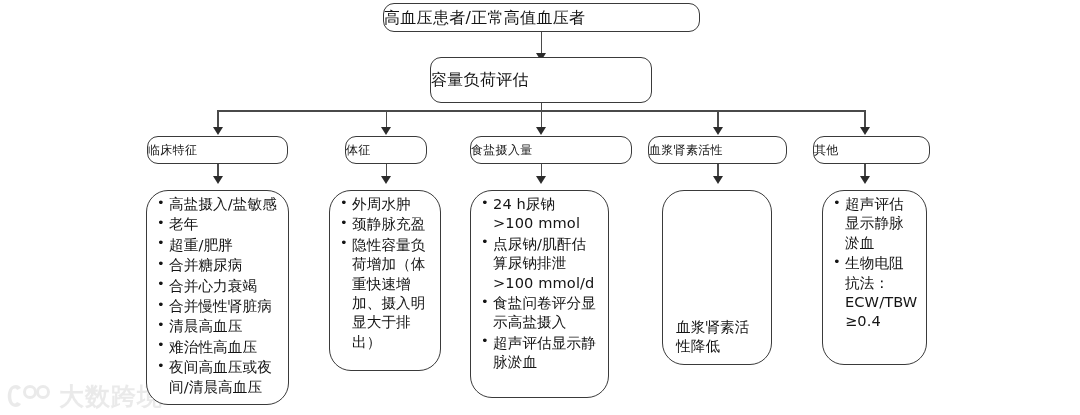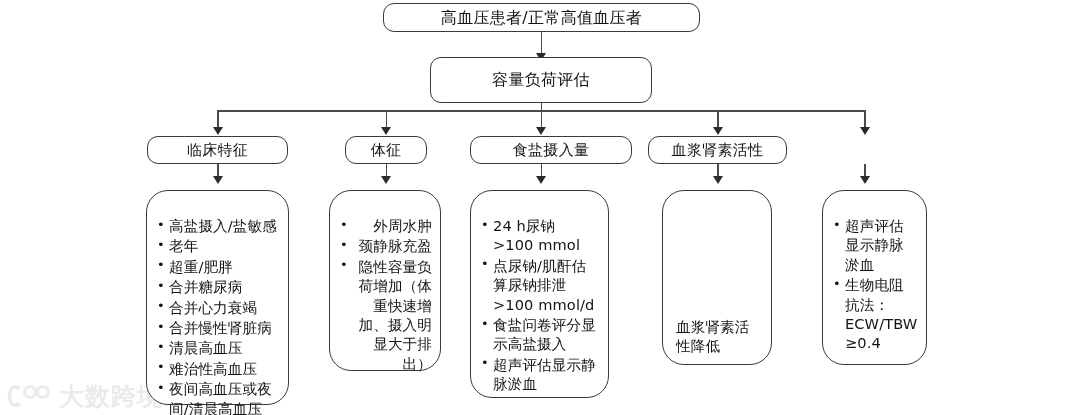--- a/index.html
+++ b/index.html
@@ -21,41 +21,40 @@
   }
   
   .node {
     position: absolute;
     box-sizing: border-box;
     border: 1.6px solid #3a3a3a;
     border-radius: 12px;
     background: #ffffff;
     display: flex;
     align-items: center;
-    justify-content: center;
     font-size: 15.5px;
     line-height: 1.25;
     letter-spacing: 0.3px;
     color: #141414;
     z-index: 3;
   }
   .node.header-node {
     border-radius: 11px;
     font-size: 16px;
   }
   .node.cat-node {
     border-radius: 11px;
-    font-size: 15px;
+    font-size: 12px;
   }
   
   .node.list-node {
     border-radius: 22px;
     align-items: flex-start;
     justify-content: flex-start;
-    padding: 25px 8px 8px 9px;
+    padding: 3px 8px 8px 9px;
     font-size: 14.6px;
   }
   .node.list-node.plain {
     padding: 12px 10px 8px 13px;
     align-items: flex-end;
   }
   ul.bullets {
     list-style: none;
     margin: 0;
     padding: 0;
@@ -186,36 +185,39 @@
   </div>
 
   <div class="node cat-node" style="left:470px; top:136px; width:162px; height:28px;">
     <span>食盐摄入量</span>
   </div>
 
   <div class="node cat-node" style="left:648px; top:136px; width:139px; height:28px;">
     <span>血浆肾素活性</span>
   </div>
 
+  <div class="node cat-node" style="left:813px; top:136px; width:117px; height:28px;">
+    <span>其他</span>
+  </div>
 
   <div class="node list-node" style="left:146px; top:190px; width:143px; height:215px;">
     <ul class="bullets">
       <li>高盐摄入/盐敏感</li>
       <li>老年</li>
       <li>超重/肥胖</li>
       <li>合并糖尿病</li>
       <li>合并心力衰竭</li>
       <li>合并慢性肾脏病</li>
       <li>清晨高血压</li>
       <li>难治性高血压</li>
       <li>夜间高血压或夜间/清晨高血压</li>
     </ul>
   </div>
 
-  <div class="node list-node" style="left:329px; top:190px; width:112px; height:181px;text-align:right;">
+  <div class="node list-node" style="left:329px; top:190px; width:112px; height:181px;">
     <ul class="bullets">
       <li>外周水肿</li>
       <li>颈静脉充盈</li>
       <li>隐性容量负荷增加（体重快速增加、摄入明显大于排出）</li>
     </ul>
   </div>
 
   <div class="node list-node" style="left:470px; top:190px; width:139px; height:208px;justify-content:flex-end;">
     <ul class="bullets">
       <li>24 h尿钠 &gt;100 mmol</li>

